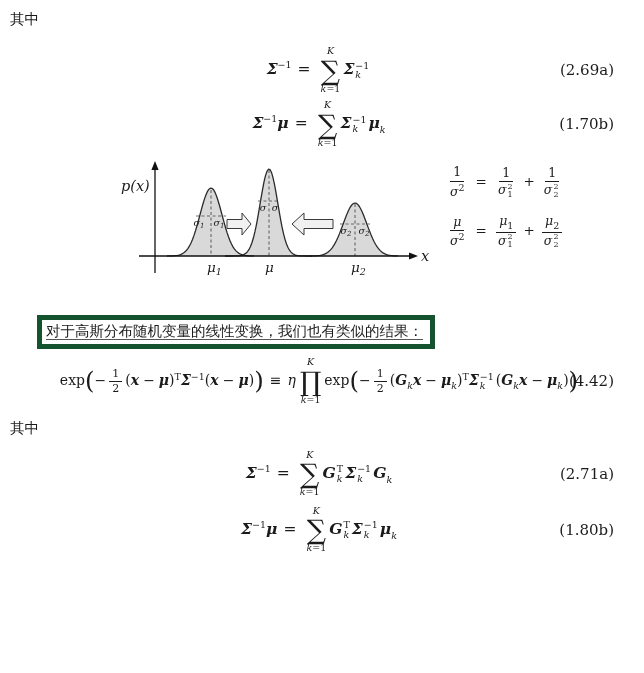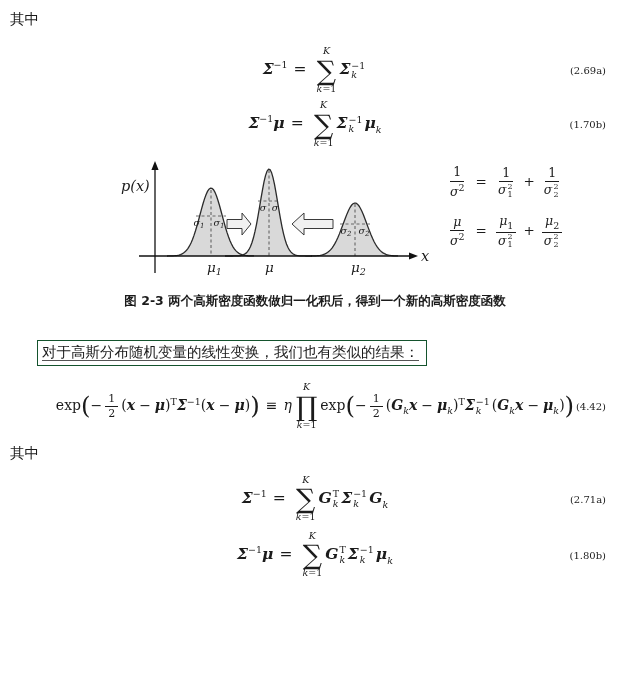--- a/index.html
+++ b/index.html
@@ -1,25 +1,25 @@
 <!DOCTYPE html>
 <html><head>
 <meta charset="utf-8">
 <style>
   html,body{margin:0;padding:0;background:#ffffff;}
   body{width:644px;height:673px;overflow:hidden;
        font-family:"DejaVu Serif","Liberation Serif",serif;color:#1b1b1b;}
-  .page{padding:8px 24px 0 10px;position:relative;}
+  .page{padding:8px 16px 0 10px;position:relative;}
   .cn{font-size:14.5px;line-height:1.55;margin:0;text-align:justify;}
   .cn i{font-style:italic;}
   
   .eqrow{position:relative;text-align:center;height:52px;display:flex;
          align-items:center;justify-content:center;}
   .eqnum{position:absolute;right:14px;top:50%;transform:translateY(-50%);
-         font-size:10px;font-style:normal;}
+         font-size:15px;font-style:normal;}
   .math{font-size:15.5px;white-space:nowrap;font-style:normal;}
   .math i{font-style:italic;}
   .bi{font-style:italic;font-weight:bold;}
   .mrel{margin:0 6px;}
   .mbin{margin:0 4px;}
   .math sup,.math sub{font-size:9.5px;}
   .bigop{display:inline-flex;flex-direction:column;align-items:center;
          vertical-align:middle;margin:0 3px 0 4px;line-height:1;}
   .bigop .op{font-size:27px;line-height:1;font-style:normal;}
   .bigop .lim{font-size:9.5px;line-height:1.15;font-style:normal;}
@@ -39,21 +39,21 @@
   .figure{position:relative;height:125px;margin-top:10px;}
   .figure svg{position:absolute;left:93px;top:0;}
   .fig-eqs{position:absolute;left:435px;top:4px;display:flex;
            flex-direction:column;gap:13px;}
   .fig-eqs .math{font-size:13.5px;}
   .fig-eqs .frac{font-size:12.5px;}
   .caption{margin:8px 0 0 0;text-align:center;
            font-family:"DejaVu Sans","Liberation Sans",sans-serif;
            font-weight:700;font-size:12.5px;}
   .boxed-wrap{margin-top:30px;height:26px;}
-  .boxed{display:inline-block;margin-left:27px;border:1px solid #14532d;
+  .boxed{display:inline-block;margin-left:27px;border:5px solid #14532d;
          padding:2px 7px 3px 4px;font-size:14.5px;
          text-decoration:underline;text-underline-offset:3px;
          text-decoration-color:#555;text-decoration-thickness:0.8px;}
   .mt8{margin-top:8px;} .mt12{margin-top:12px;} .mt14{margin-top:14px;}
   .mt2{margin-top:2px;} .mt6{margin-top:6px;}
   .eq271{height:56px;}
   svg text{font-family:"DejaVu Serif","Liberation Serif",serif;fill:#1b1b1b;}
   .svgit{font-style:italic;}
 </style>
 </head>
@@ -154,21 +154,20 @@
           </span><span class="mbin">+</span><span class="frac">
             <span class="fn"><i>μ</i><sub>2</sub></span>
             <span class="fd"><i>σ</i><span class="ss">
                 <span>2</span>
                 <span>2</span>
               </span></span>
           </span></div>
     </div>
   </div>
 
-  <p class="caption">图 2-3 两个高斯密度函数做归一化积后，得到一个新的高斯密度函数</p>
 
   <div class="boxed-wrap">
     <span class="boxed">对于高斯分布随机变量的线性变换，我们也有类似的结果：</span>
   </div>
 
   <div class="eqrow eq270">
     <span class="math">exp<span class="bp">(</span>−<span class="frac">
           <span class="fn">1</span>
           <span class="fd">2</span>
         </span><span>(</span><span class="bi">x</span><span class="mbin">−</span><span class="bi">μ</span><span>)</span><sup>T</sup><span class="bi">Σ</span><sup>−1</sup><span>(</span><span class="bi">x</span><span class="mbin">−</span><span class="bi">μ</span><span>)</span><span class="bp">)</span><span class="mrel">≡</span><i>η</i><span class="bigop">

